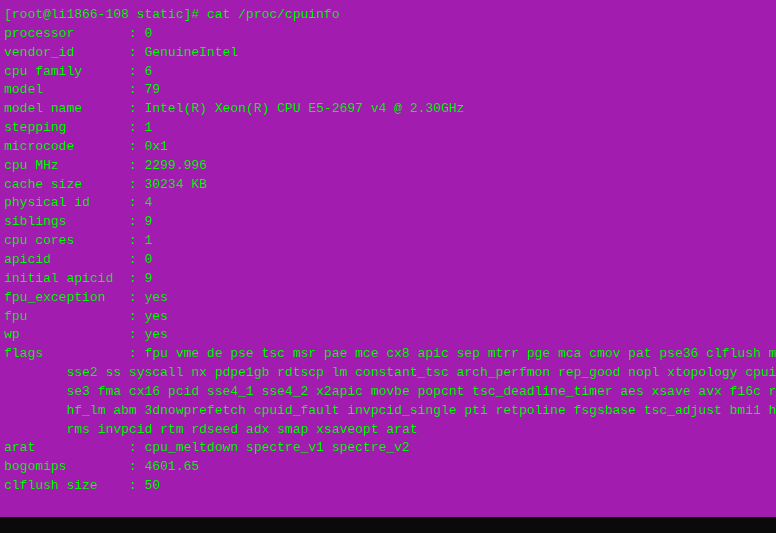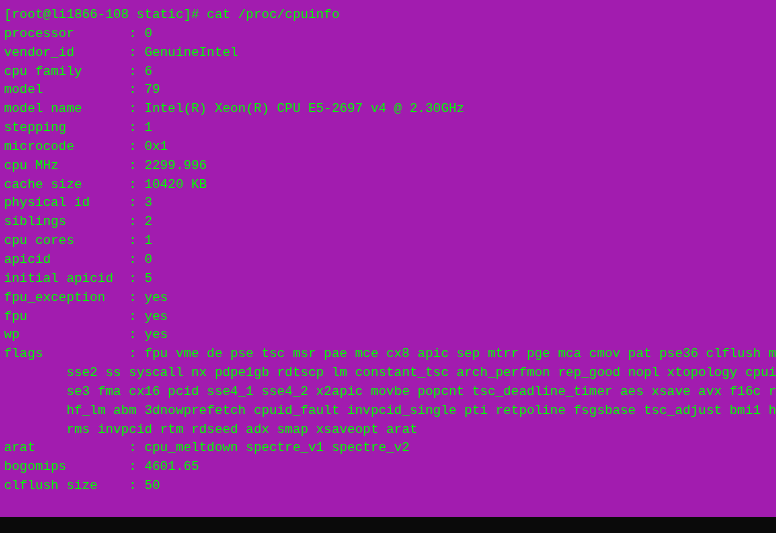--- a/index.html
+++ b/index.html
@@ -40,26 +40,26 @@
   <div id="terminal-output">
       <div class="line">[root@li1866-108 static]# cat /proc/cpuinfo</div>
       <div class="line">processor	: 0</div>
       <div class="line">vendor_id	: GenuineIntel</div>
       <div class="line">cpu family	: 6</div>
       <div class="line">model		: 79</div>
       <div class="line">model name	: Intel(R) Xeon(R) CPU E5-2697 v4 @ 2.30GHz</div>
       <div class="line">stepping	: 1</div>
       <div class="line">microcode	: 0x1</div>
       <div class="line">cpu MHz		: 2299.996</div>
-      <div class="line">cache size	: 10420 KB</div>
-      <div class="line">physical id	: 3</div>
-      <div class="line">siblings	: 2</div>
+      <div class="line">cache size	: 30234 KB</div>
+      <div class="line">physical id	: 4</div>
+      <div class="line">siblings	: 9</div>
       <div class="line">cpu cores	: 1</div>
       <div class="line">apicid		: 0</div>
-      <div class="line">initial apicid	: 5</div>
+      <div class="line">initial apicid	: 9</div>
       <div class="line">fpu_exception	: yes</div>
       <div class="line">fpu		: yes</div>
       <div class="line">wp		: yes</div>
       <div class="line">flags		: fpu vme de pse tsc msr pae mce cx8 apic sep mtrr pge mca cmov pat pse36 clflush mmx fxsr sse</div>
       <div class="line">	sse2 ss syscall nx pdpe1gb rdtscp lm constant_tsc arch_perfmon rep_good nopl xtopology cpuid pni pclmulqdq ss</div>
       <div class="line">	se3 fma cx16 pcid sse4_1 sse4_2 x2apic movbe popcnt tsc_deadline_timer aes xsave avx f16c rdrand hypervisor la</div>
       <div class="line">	hf_lm abm 3dnowprefetch cpuid_fault invpcid_single pti retpoline fsgsbase tsc_adjust bmi1 hle avx2 smep bmi2 e</div>
       <div class="line">	rms invpcid rtm rdseed adx smap xsaveopt arat</div>
       <div class="line">arat		: cpu_meltdown spectre_v1 spectre_v2</div>
       <div class="line">bogomips	: 4601.65</div>

